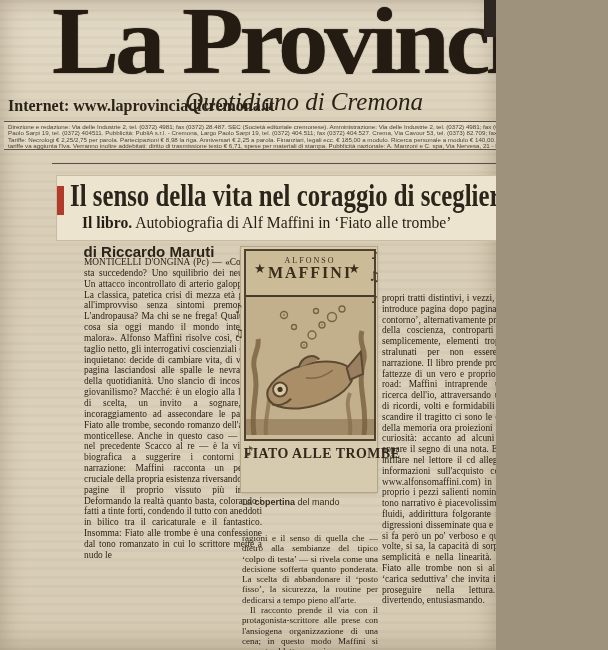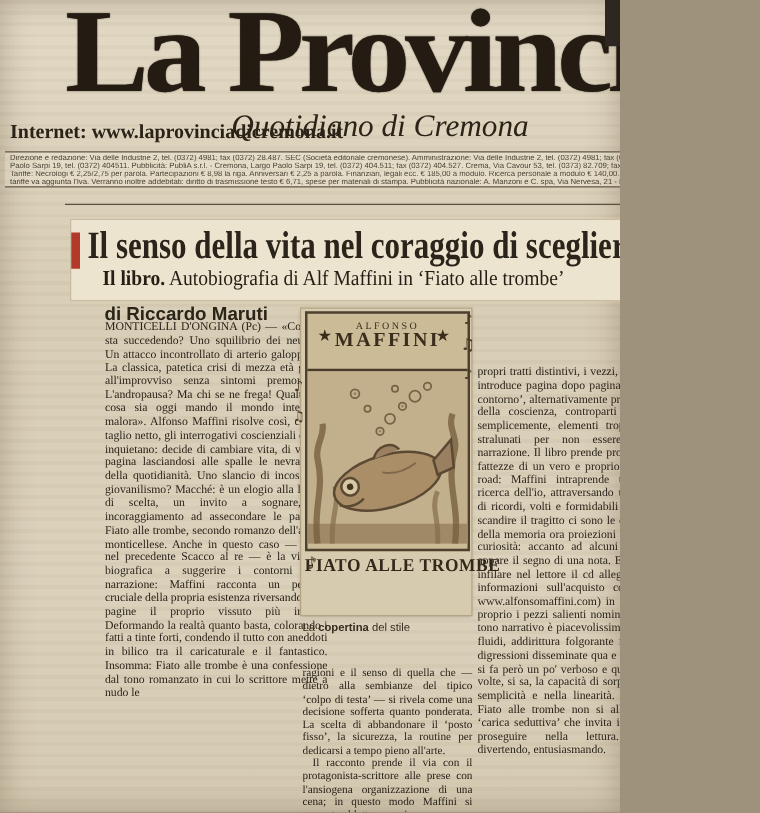--- a/index.html
+++ b/index.html
@@ -151,21 +151,21 @@
     <span class="music-note" style="right:-1px;top:2px;font-size:11px;">♪</span>
     <span class="music-note" style="right:-3px;top:22px;font-size:13px;">♫</span>
     <span class="music-note" style="right:-1px;top:46px;font-size:11px;">♪</span>
     <span class="music-note" style="left:-6px;top:55px;font-size:12px;">♪</span>
     <span class="music-note" style="left:-7px;top:80px;font-size:11px;">♫</span>
 
     <div id="cover-title">FIATO ALLE TROMBE</div>
     <span class="music-note" style="left:4px;top:196px;font-size:14px;opacity:.8;">♪</span>
   </div>
 
-  <div class="abs" id="cover-caption"><span>La </span><span class="bold">copertina</span><span> del stile</span></div>
+  <div class="abs" id="cover-caption"><span>La </span><span class="bold">copertina</span><span> del mando</span></div>
 
   <div class="abs col" id="col2-text">
     <p>ragioni e il senso di quella che — dietro alla sembianze del tipico ‘colpo di testa’ — si rivela come una decisione sofferta quanto ponderata. La scelta di abbandonare il ‘posto fisso’, la sicurezza, la routine per dedicarsi a tempo pieno all'arte.</p>
     <p class="indent">Il racconto prende il via con il protagonista-scrittore alle prese con l'ansiogena organizzazione di una cena; in questo modo Maffini si presenta al lettore con i</p>
   </div>
 
   <div class="abs col" id="col3">
     <p>propri tratti distintivi, i vezzi, le manie. Quindi introduce pagina dopo pagina i personaggi ‘di contorno’, alternativamente proposti come voci della coscienza, controparti psicologiche o, semplicemente, elementi troppo divertenti e stralunati per non essere inclusi nella narrazione. Il libro prende progressivamente le fattezze di un vero e proprio romanzo on the road: Maffini intraprende un viaggio alla ricerca dell'io, attraversando una costellazione di ricordi, volti e formidabili fantasticherie. A scandire il tragitto ci sono le canzoni, ora voci della memoria ora proiezioni dei desideri. Una curiosità: accanto ad alcuni dei brani citati appare il segno di una nota. E' un consiglio ad infilare nel lettore il cd allegato al libro (per informazioni sull'acquisto consultare il sito www.alfonsomaffini.com) in cui sono raccolti proprio i pezzi salienti nominati da Maffini. Il tono narrativo è piacevolissimo nei capitoli più fluidi, addirittura folgorante nelle mirabolenti digressioni disseminate qua e là; a tratti lo stile si fa però un po' verboso e quasi ampolloso: a volte, si sa, la capacità di sorprendere sta nella semplicità e nella linearità. In ogni caso in Fiato alle trombe non si allenta mai quella ‘carica seduttiva’ che invita inesorabilmente a proseguire nella lettura. Incuriosendo, divertendo, entusiasmando.</p>
   </div>
 

